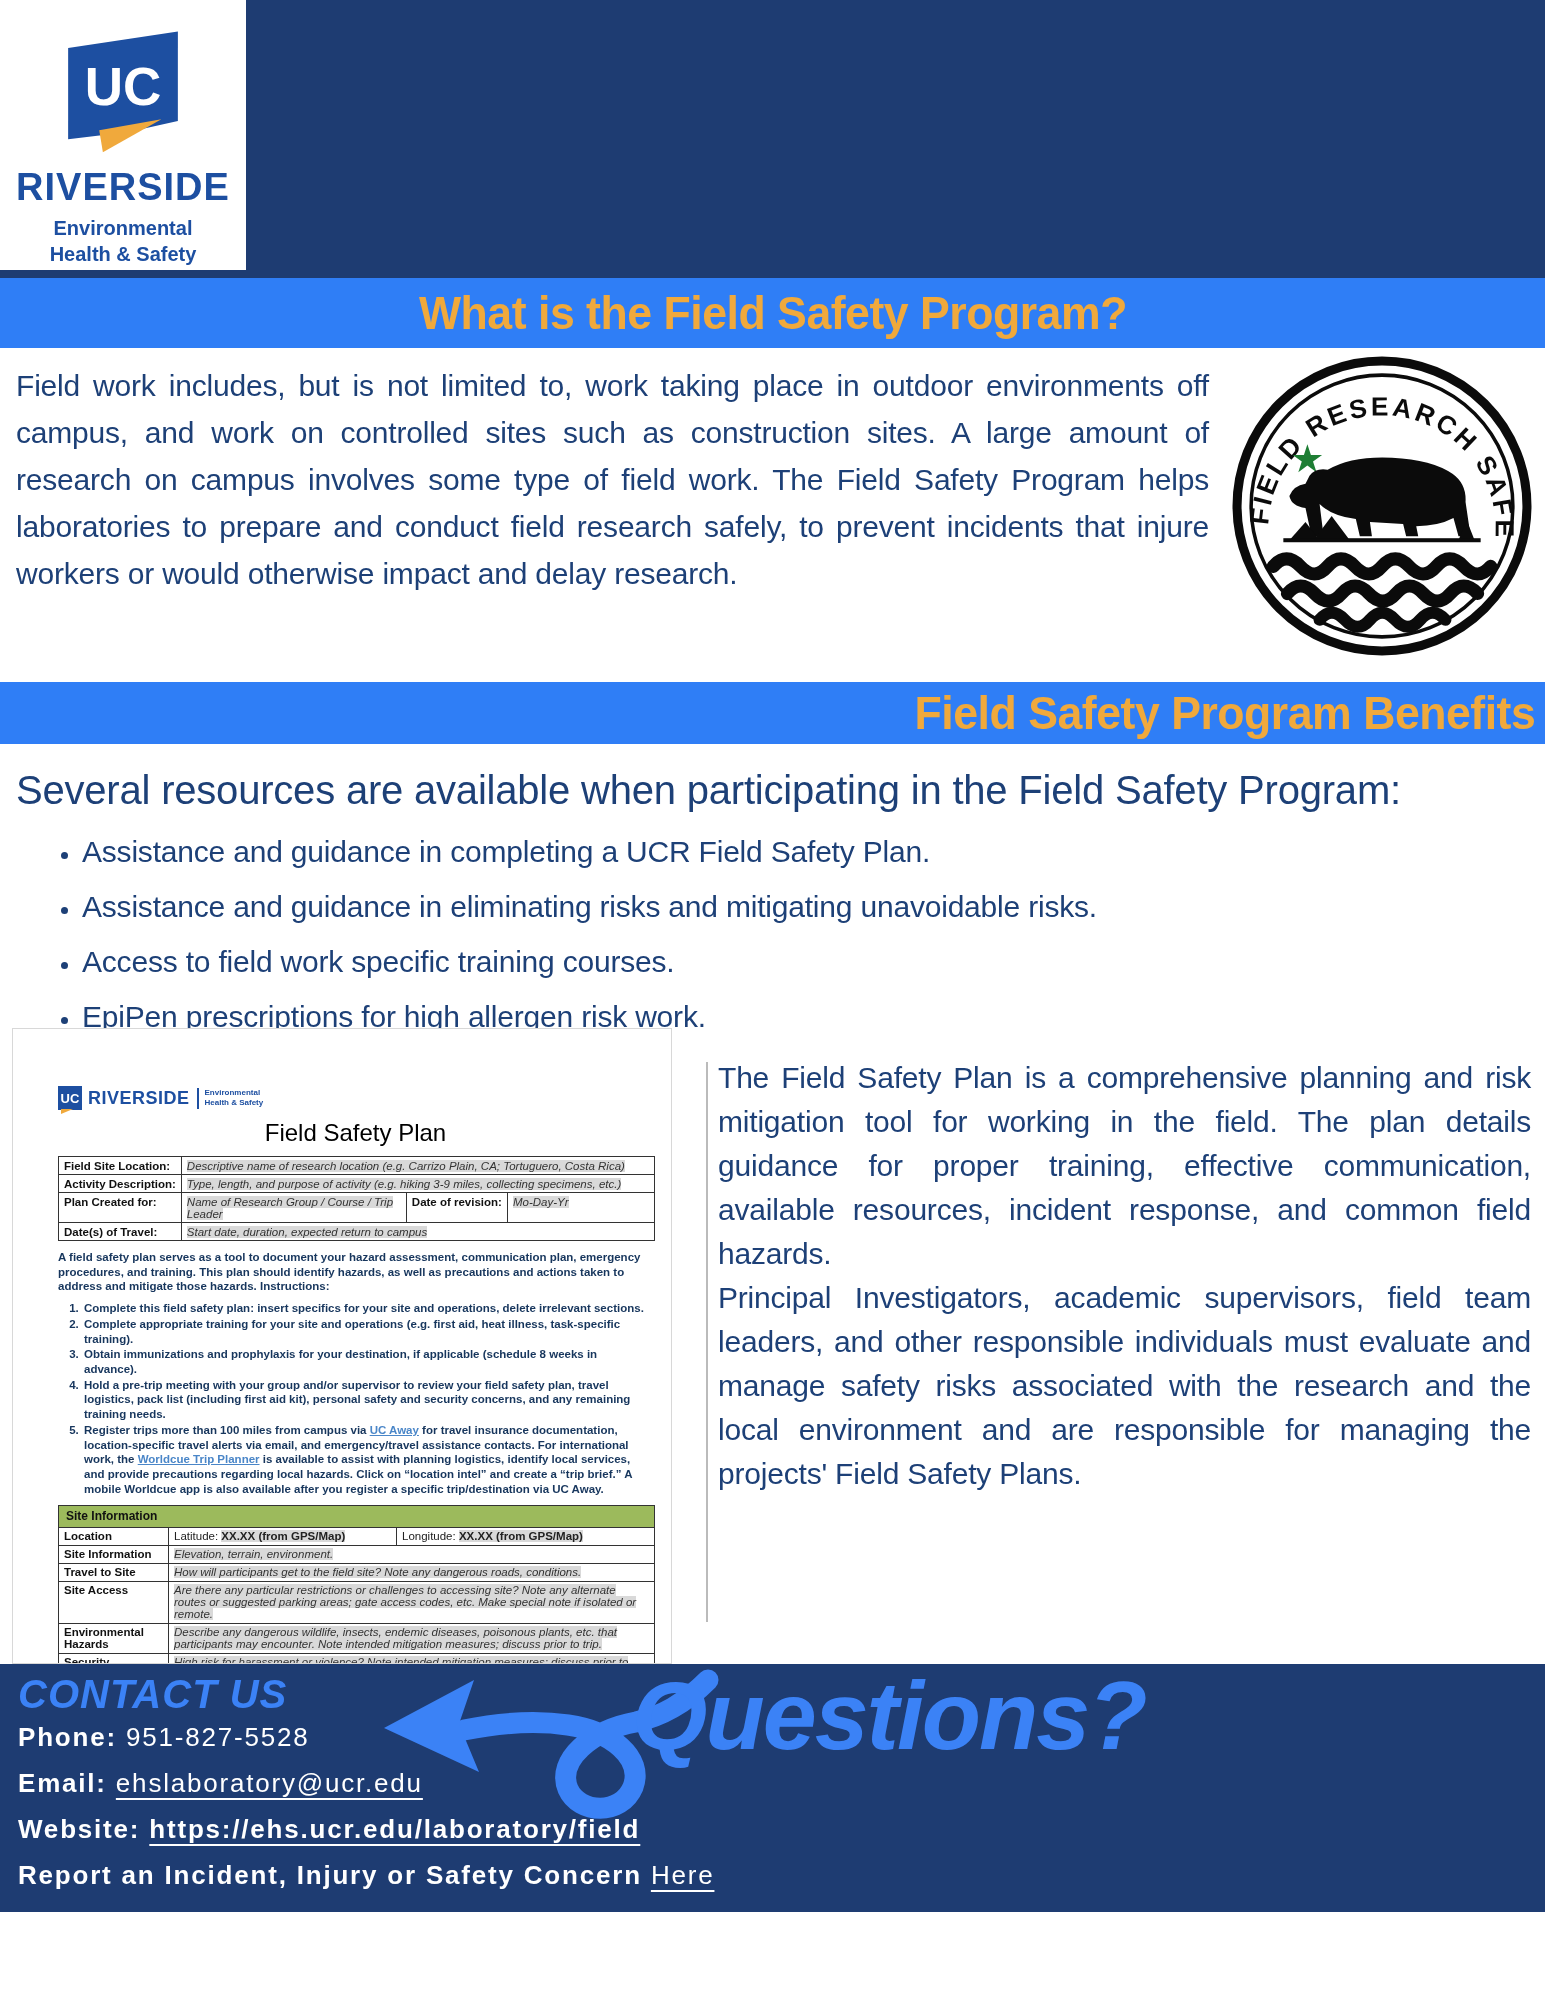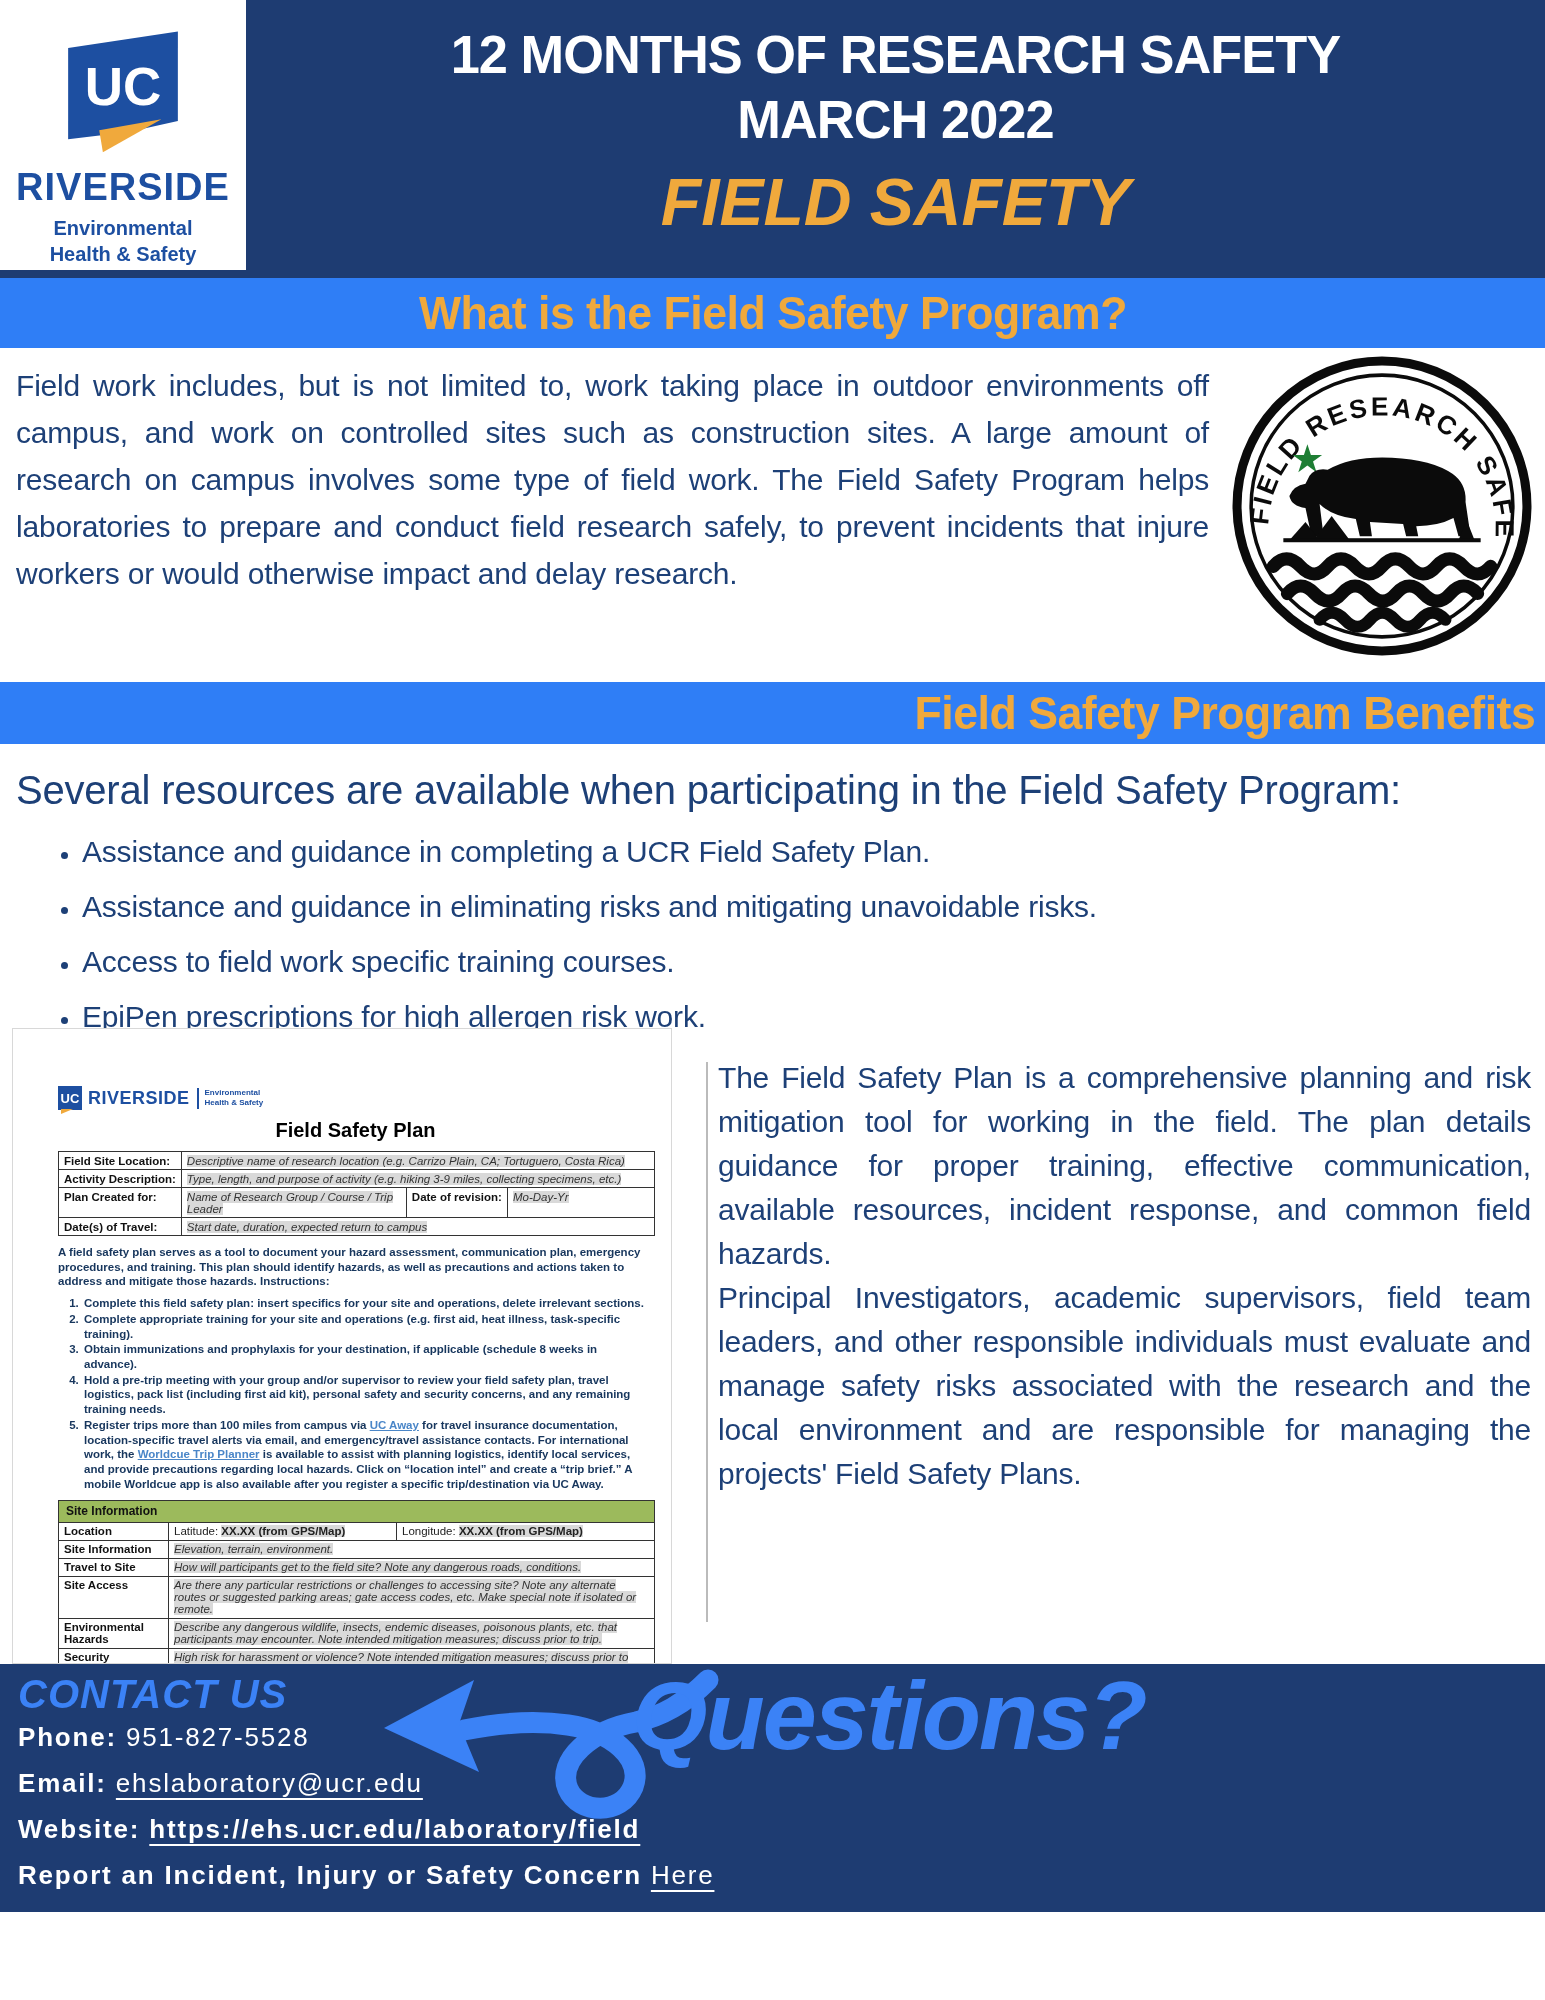--- a/index.html
+++ b/index.html
@@ -34,21 +34,21 @@
   .content2 li::marker { color:#1d4077; font-size:24px; }
 
   
   .content3 { height:636px; display:flex; }
   .doc { width:660px; height:636px; margin-left:12px; margin-top:0; background:#fff; border:1px solid #d8d8d8; overflow:hidden; padding:52px 18px 0 45px; font-size:11.5px; color:#222; }
   .doc-logo { display:flex; align-items:center; gap:6px; height:34px; }
   .doc-uc { width:24px; height:24px; background:#1d4fa1; color:#fff; font-weight:bold; font-size:13px; display:flex; align-items:center; justify-content:center; position:relative; }
   .doc-uc:after { content:""; position:absolute; left:3px; bottom:-4px; border-left:12px solid #f0a93c; border-bottom:5px solid transparent; }
   .doc-brand { color:#1d4fa1; font-weight:bold; font-size:18px; letter-spacing:.5px; border-right:2px solid #1d4fa1; padding-right:7px; }
   .doc-dept { color:#1d4fa1; font-weight:bold; font-size:8px; line-height:1.25; }
-  .doc-title { text-align:center; font-weight:bold; font-size:20px; color:#000; margin:4px 0 9px; }
+  .doc-title { text-align:center; font-weight:normal; font-size:24px; color:#000; margin:4px 0 9px; }
   table.t1, table.t2 { border-collapse:collapse; width:597px; }
   table.t1 td, table.t2 td, table.t2 th { border:1px solid #333; padding:2.5px 5px; vertical-align:top; }
   .lbl { font-weight:bold; color:#111; white-space:nowrap; }
   .hl { background:#d9d9d9; }
   .val { font-style:italic; color:#333; }
   .doc-intro { margin:9px 0 7px; color:#17365d; font-weight:bold; line-height:1.28; width:590px; }
   ol.doc-ol { margin:0 0 0 24px; color:#17365d; font-weight:bold; line-height:1.28; width:566px; }
   ol.doc-ol li { margin-bottom:1px; padding-left:2px; }
   .doc-link { color:#4a86c8; text-decoration:underline; }
   table.t2 { margin-top:8px; }
@@ -76,25 +76,20 @@
       <svg width="128" height="128" viewBox="0 0 140 140">
         <polygon points="10,24 130,6 130,104 76,116 10,124" fill="#1d4fa1"></polygon>
         <polygon points="44,114 112,102 48,138" fill="#f0a93c"></polygon>
         <text x="70" y="86" text-anchor="middle" font-family="Liberation Sans, sans-serif" font-size="58" font-weight="bold" fill="#ffffff">UC</text>
       </svg>
       <div class="brand">RIVERSIDE</div>
       <div class="dept">
         <div>Environmental</div>
         <div>Health &amp; Safety</div>
       </div>
-    </div>
-    <div class="header-titles">
-      <div class="t">12 MONTHS OF RESEARCH SAFETY</div>
-      <div class="t">MARCH 2022</div>
-      <div class="sub">FIELD SAFETY</div>
     </div>
   </div>
 
   <div class="banner banner1">
     <div class="bt">What is the Field Safety Program?</div>
   </div>
 
   <div class="content1">
     <div class="para">Field work includes, but is not limited to, work taking place in outdoor environments off campus, and work on controlled sites such as construction sites. A large amount of research on campus involves some type of field work. The Field Safety Program helps laboratories to prepare and conduct field research safely, to prevent incidents that injure workers or would otherwise impact and delay research.</div>
     <div class="seal-wrap">

